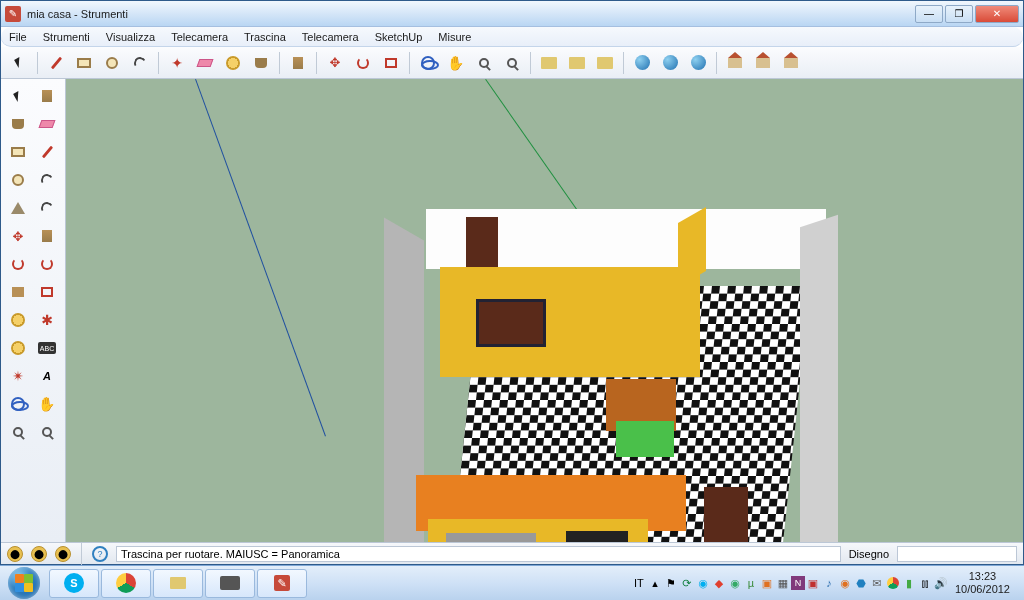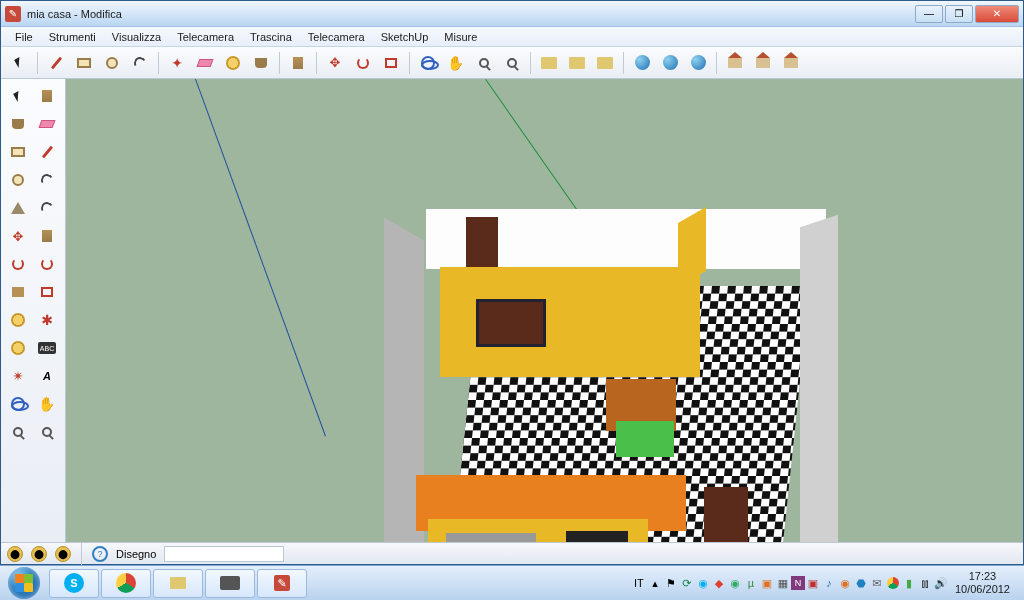--- a/index.html
+++ b/index.html
@@ -5,21 +5,21 @@
 *{margin:0;padding:0;box-sizing:border-box;font-family:"Segoe UI",Tahoma,Arial,sans-serif;font-size:11px;}
 body{background:#4a8bc2;overflow:hidden;width:1024px;height:600px;}
 .window{position:absolute;top:0;left:0;right:0;bottom:35px;background:#fff;border:1px solid #2e5a8a;}
 .titlebar{height:26px;background:linear-gradient(to bottom,#f1f7fd,#d5e6f8,#b9d6f3);display:flex;align-items:center;padding:0 4px;border-bottom:1px solid #a5bfe0;}
 .titlebar .app-icon{width:16px;height:16px;background:#c64a3a;border-radius:2px;margin-right:6px;display:flex;align-items:center;justify-content:center;font-size:10px;color:#fff;}
 .titlebar .title{flex:1;color:#1a1a1a;}
 .win-btns{display:flex;gap:2px;}
 .win-btn{width:28px;height:18px;border:1px solid #8ea9c7;border-radius:2px;display:flex;align-items:center;justify-content:center;font-size:10px;cursor:pointer;}
 .win-btn.min,.win-btn.max{background:linear-gradient(to bottom,#e8f2fb,#c9dff5);}
 .win-btn.close{background:linear-gradient(to bottom,#f08b7a,#d94b38);color:#fff;width:44px;}
-.menubar{height:20px;background:linear-gradient(to bottom,#f6f9fd,#e8eff9);border-bottom:1px solid #c4d5ea;display:flex;align-items:center;padding:0 6px;}
+.menubar{height:20px;background:linear-gradient(to bottom,#f6f9fd,#e8eff9);border-bottom:1px solid #c4d5ea;display:flex;align-items:center;padding:0 0;border-radius:10px;}
 .menubar span{padding:2px 8px;color:#1a1a1a;cursor:pointer;}
 .toolbar-h{height:32px;background:linear-gradient(to bottom,#fbfcfe,#e9eef5);border-bottom:1px solid #bcc7d6;display:flex;align-items:center;padding:0 6px;gap:4px;}
 .tb-btn{width:24px;height:24px;display:flex;align-items:center;justify-content:center;cursor:pointer;border:1px solid transparent;border-radius:2px;}
 .tb-sep{width:1px;height:22px;background:#c0cad6;margin:0 2px;}
 .workspace{position:absolute;top:78px;left:65px;right:0;bottom:22px;background:#9db69d;}
 .toolbar-v{position:absolute;top:78px;left:0;bottom:22px;width:65px;background:linear-gradient(to bottom,#fbfcfe,#e9eef5);border-right:1px solid #bcc7d6;padding:4px;display:grid;grid-template-columns:1fr 1fr;gap:2px;align-content:start;}
 .toolbar-v .tb-btn{width:26px;height:26px;}
 .statusbar{position:absolute;bottom:0;left:0;right:0;height:22px;background:linear-gradient(to bottom,#f6f8fb,#e2e8f0);border-top:1px solid #bcc7d6;display:flex;align-items:center;padding:0 6px;gap:8px;}
 .sb-icon{width:16px;height:16px;border-radius:50%;display:flex;align-items:center;justify-content:center;font-size:9px;}
 .hint-box{flex:1;background:#fff;border:1px solid #bcc7d6;height:16px;padding:0 4px;display:flex;align-items:center;}
@@ -78,21 +78,21 @@
 .sink{position:absolute;top:324px;left:30px;width:90px;height:24px;background:#999;}
 .stove{position:absolute;top:322px;left:150px;width:62px;height:26px;background:#222;}
 .door{position:absolute;top:278px;left:288px;width:44px;height:70px;background:#5a2a1a;}
 </style>
 </head>
 <body>
 
 <div class="window">
   <div class="titlebar">
     <div class="app-icon">✎</div>
-    <div class="title">mia casa - Modifica</div>
+    <div class="title">mia casa - Strumenti</div>
     <div class="win-btns">
       <div class="win-btn min">—</div>
       <div class="win-btn max">❐</div>
       <div class="win-btn close">✕</div>
     </div>
   </div>
 
   <div class="menubar">
     <span>File</span>
     <span>Strumenti</span>
@@ -297,20 +297,21 @@
       </div>
     </div>
   </div>
 
   <div class="statusbar">
     <div class="sb-icon" style="background:#e8c050;border:1px solid #b89030;">⬤</div>
     <div class="sb-icon" style="background:#e8c050;border:1px solid #b89030;">⬤</div>
     <div class="sb-icon" style="background:#e8c050;border:1px solid #b89030;">⬤</div>
     <div class="tb-sep"></div>
     <div class="sb-icon" style="border:2px solid #3080c0;color:#3080c0;">?</div>
+    <div class="hint-box">Trascina per ruotare.  MAIUSC = Panoramica</div>
     <span>Disegno</span>
     <div class="measure-box"></div>
   </div>
 </div>
 
 <div class="taskbar">
   <div class="start-btn">
     <div class="orb">
         <div style="background:#f08020"></div>
         <div style="background:#80c030"></div>
@@ -351,17 +352,17 @@
     <div class="tray-icon" style="color:#e07020;">◉</div>
     <div class="tray-icon" style="color:#2080c0;">⬣</div>
     <div class="tray-icon" style="color:#606060;">✉</div>
     <div class="tray-icon">
         <div style="width:12px;height:12px;border-radius:50%;background:conic-gradient(#db4437 0 120deg,#0f9d58 120deg 240deg,#ffcd40 240deg);"></div>
       </div>
     <div class="tray-icon" style="color:#4a4;">▮</div>
     <div class="tray-icon">⫾⫾</div>
     <div class="tray-icon">🔊</div>
     <div class="clock">
-      <div>17:23</div>
+      <div>13:23</div>
       <div>10/06/2012</div>
     </div>
   </div>
 </div>
 
 </body></html>

